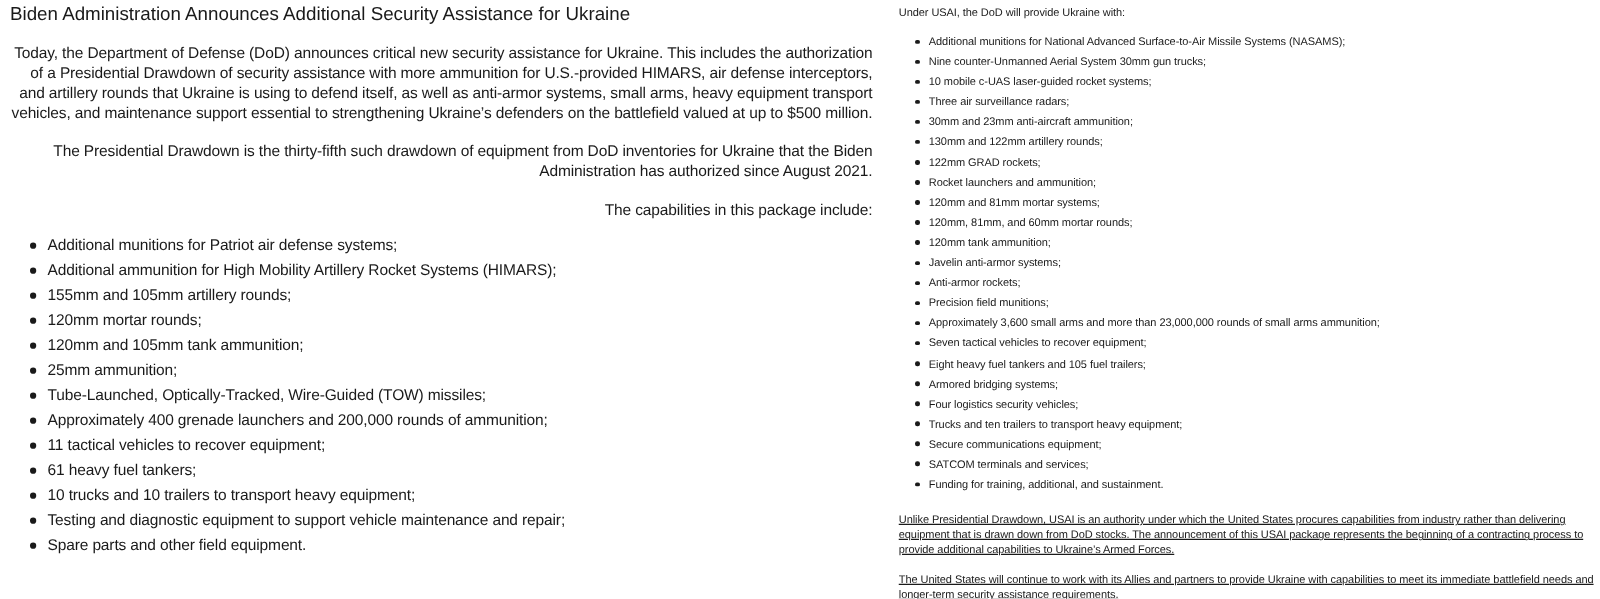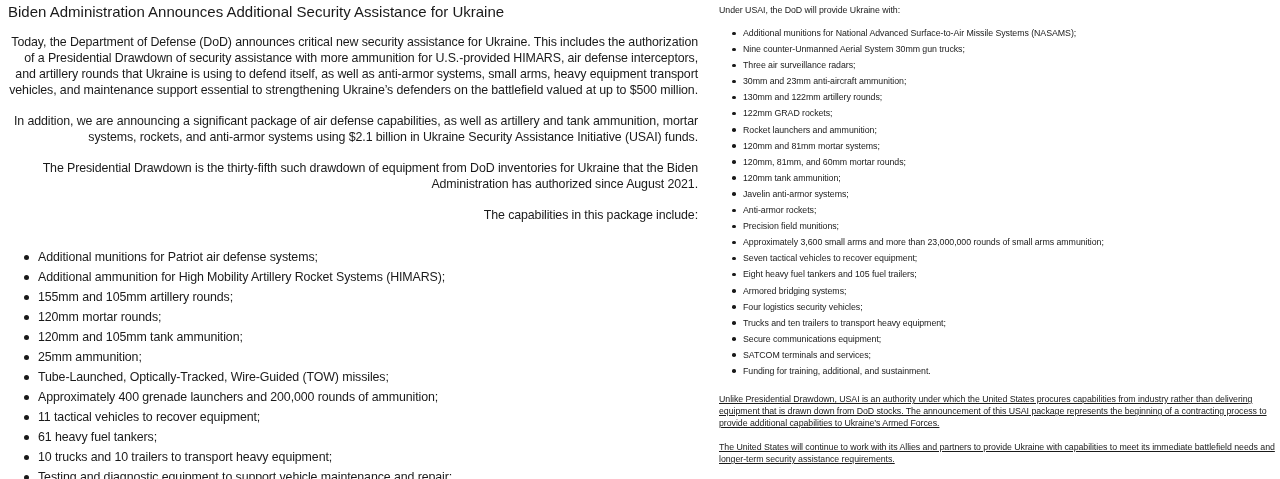--- a/index.html
+++ b/index.html
@@ -35,23 +35,22 @@
       border-radius: 50%; background: #1a1a1a;
     }
     .col-right p.para { margin-bottom: 12px; text-decoration: underline; }
   </style>
 </head>
 <body>
 
 <div class="col-left">
   <h1>Biden Administration Announces Additional Security Assistance for Ukraine</h1>
   <p>Today, the Department of Defense (DoD) announces critical new security assistance for Ukraine. This includes the authorization of a Presidential Drawdown of security assistance with more ammunition for U.S.-provided HIMARS, air defense interceptors, and artillery rounds that Ukraine is using to defend itself, as well as anti-armor systems, small arms, heavy equipment transport vehicles, and maintenance support essential to strengthening Ukraine’s defenders on the battlefield valued at up to $500 million.</p>
-  <p>In addition, we are announcing a significant package of air defense capabilities, as well as artillery and tank ammunition, mortar systems, rockets, and anti-armor systems using $2.1 billion in Ukraine Security Assistance Initiative (USAI) funds.</p>
   <p>The Presidential Drawdown is the thirty-fifth such drawdown of equipment from DoD inventories for Ukraine that the Biden Administration has authorized since August 2021.</p>
-  <p style="margin-bottom:24px">The capabilities in this package include:</p>
+  <p style="margin-bottom:10px">The capabilities in this package include:</p>
   <ul id="left-list">
       <li><span class="bullet"></span><span>Additional munitions for Patriot air defense systems;</span></li>
       <li><span class="bullet"></span><span>Additional ammunition for High Mobility Artillery Rocket Systems (HIMARS);</span></li>
       <li><span class="bullet"></span><span>155mm and 105mm artillery rounds;</span></li>
       <li><span class="bullet"></span><span>120mm mortar rounds;</span></li>
       <li><span class="bullet"></span><span>120mm and 105mm tank ammunition;</span></li>
       <li><span class="bullet"></span><span>25mm ammunition;</span></li>
       <li><span class="bullet"></span><span>Tube-Launched, Optically-Tracked, Wire-Guided (TOW) missiles;</span></li>
       <li><span class="bullet"></span><span>Approximately 400 grenade launchers and 200,000 rounds of ammunition;</span></li>
       <li><span class="bullet"></span><span>11 tactical vehicles to recover equipment;</span></li>
@@ -60,20 +59,21 @@
       <li><span class="bullet"></span><span>Testing and diagnostic equipment to support vehicle maintenance and repair;</span></li>
       <li><span class="bullet"></span><span>Spare parts and other field equipment.</span></li>
     </ul>
 </div>
 
 <div class="col-right">
   <p style="margin-bottom:9px">Under USAI, the DoD will provide Ukraine with:</p>
   <ul id="right-list">
       <li><span class="bullet"></span><span>Additional munitions for National Advanced Surface-to-Air Missile Systems (NASAMS);</span></li>
       <li><span class="bullet"></span><span>Nine counter-Unmanned Aerial System 30mm gun trucks;</span></li>
+      <li><span class="bullet"></span><span>10 mobile c-UAS laser-guided rocket systems;</span></li>
       <li><span class="bullet"></span><span>Three air surveillance radars;</span></li>
       <li><span class="bullet"></span><span>30mm and 23mm anti-aircraft ammunition;</span></li>
       <li><span class="bullet"></span><span>130mm and 122mm artillery rounds;</span></li>
       <li><span class="bullet"></span><span>122mm GRAD rockets;</span></li>
       <li><span class="bullet"></span><span>Rocket launchers and ammunition;</span></li>
       <li><span class="bullet"></span><span>120mm and 81mm mortar systems;</span></li>
       <li><span class="bullet"></span><span>120mm, 81mm, and 60mm mortar rounds;</span></li>
       <li><span class="bullet"></span><span>120mm tank ammunition;</span></li>
       <li><span class="bullet"></span><span>Javelin anti-armor systems;</span></li>
       <li><span class="bullet"></span><span>Anti-armor rockets;</span></li>

